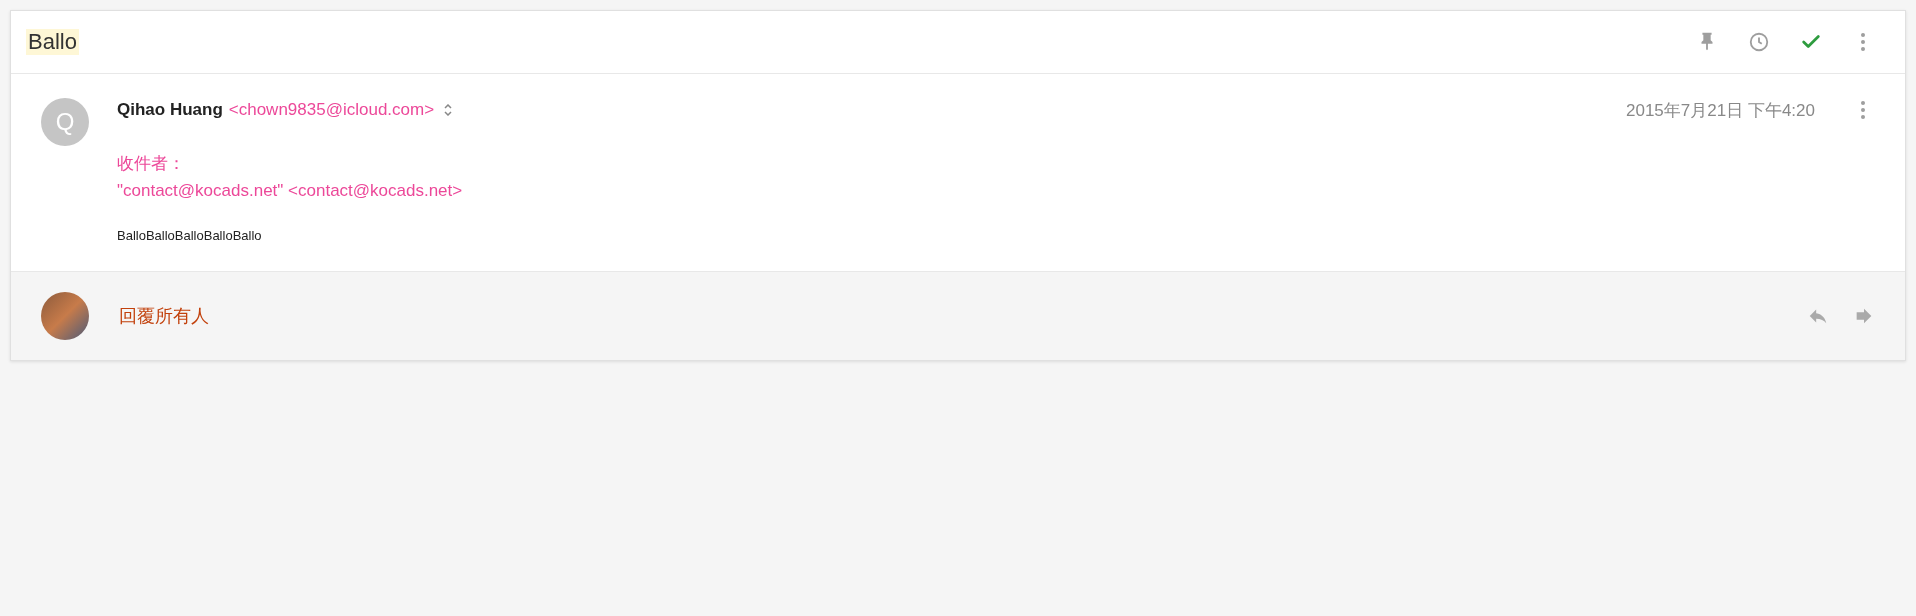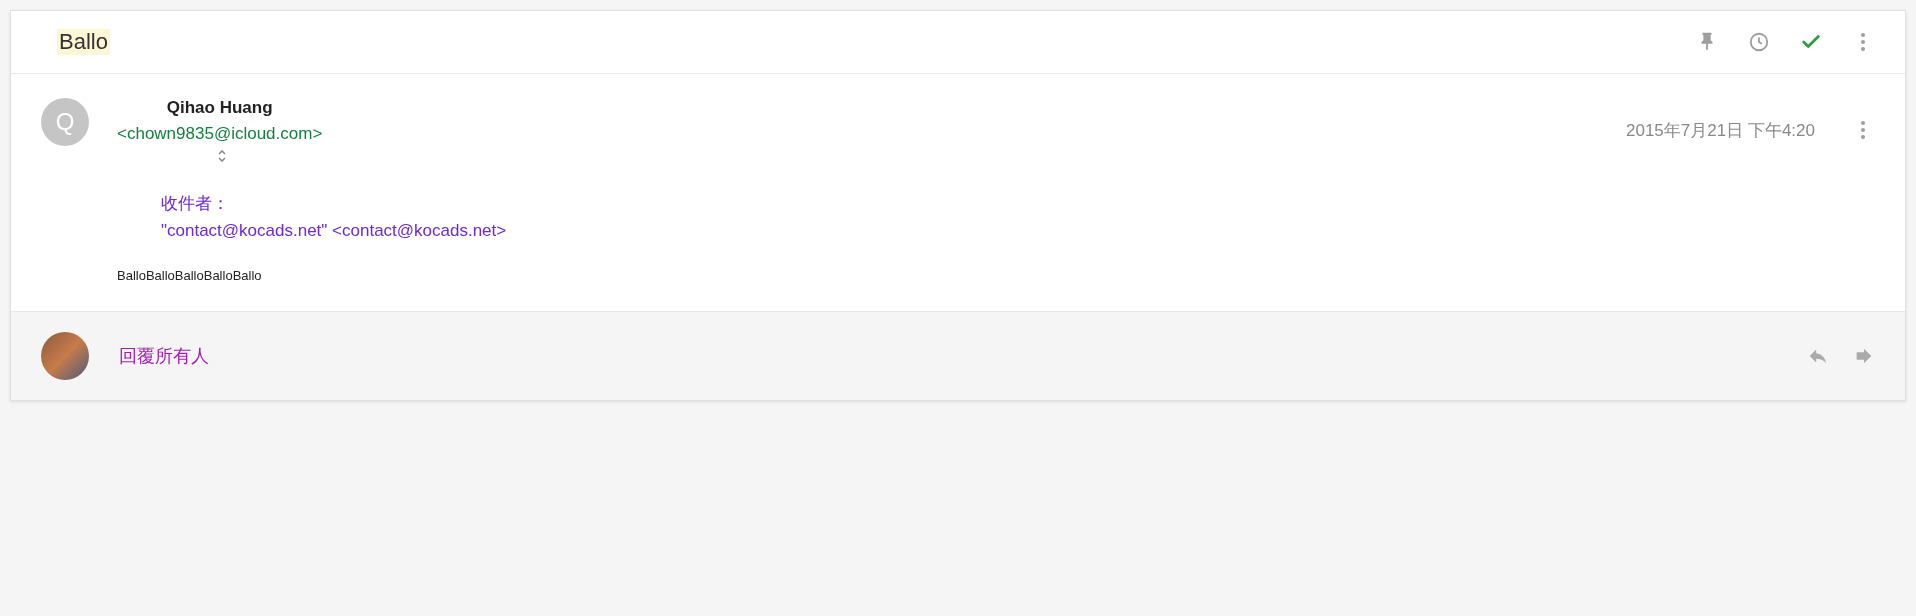--- a/index.html
+++ b/index.html
@@ -15,21 +15,21 @@
     .email-container {
       background: #fff;
       border: 1px solid #e0e0e0;
       box-shadow: 0 1px 3px rgba(0,0,0,0.1);
       width: 100%;
     }
     .email-header {
       display: flex;
       align-items: center;
       justify-content: space-between;
-      padding: 18px 30px 18px 46px;
+      padding: 18px 30px 18px 15px;
       border-bottom: 1px solid #e8e8e8;
     }
     .subject {
       font-size: 22px;
       color: #333;
       background: #fef7d6;
       padding: 0 2px;
     }
     .header-actions {
       display: flex;
@@ -76,53 +76,51 @@
       display: flex;
       align-items: center;
       justify-content: space-between;
       margin-bottom: 28px;
     }
     .sender-info {
       display: flex;
       align-items: center;
       gap: 6px;
       font-size: 17px;
-      flex-direction: column;
     }
     .sender-name {
       font-weight: 700;
       color: #222;
     }
     .sender-email {
-      color: #15803d;
+      color: #ec4899;
     }
     .expand-icon {
       color: #888;
       font-size: 10px;
       margin-left: 4px;
       cursor: pointer;
       line-height: 1;
       display: inline-flex;
       flex-direction: column;
     }
     .date-actions {
       display: flex;
       align-items: center;
       gap: 36px;
     }
     .message-date {
       color: #888;
       font-size: 17px;
     }
     .recipients {
-      color: #6d28d9;
+      color: #ec4899;
       font-size: 17px;
       line-height: 1.6;
       margin-bottom: 24px;
-      margin-left: 44px;
     }
     .message-text {
       color: #222;
       font-size: 13px;
     }
     .reply-bar {
       background: #f5f5f5;
       border-top: 1px solid #e8e8e8;
       padding: 20px 30px;
       display: flex;
@@ -130,21 +128,21 @@
       gap: 30px;
     }
     .reply-avatar {
       width: 48px;
       height: 48px;
       border-radius: 50%;
       background: linear-gradient(135deg, #8b5a3c 0%, #c77b4a 50%, #4a5a7a 100%);
       flex-shrink: 0;
     }
     .reply-placeholder {
-      color: #a21caf;
+      color: #c2410c;
       font-size: 18px;
       flex: 1;
     }
     .reply-actions {
       display: flex;
       gap: 24px;
     }
     .reply-icon {
       color: #aaa;
       cursor: pointer;

